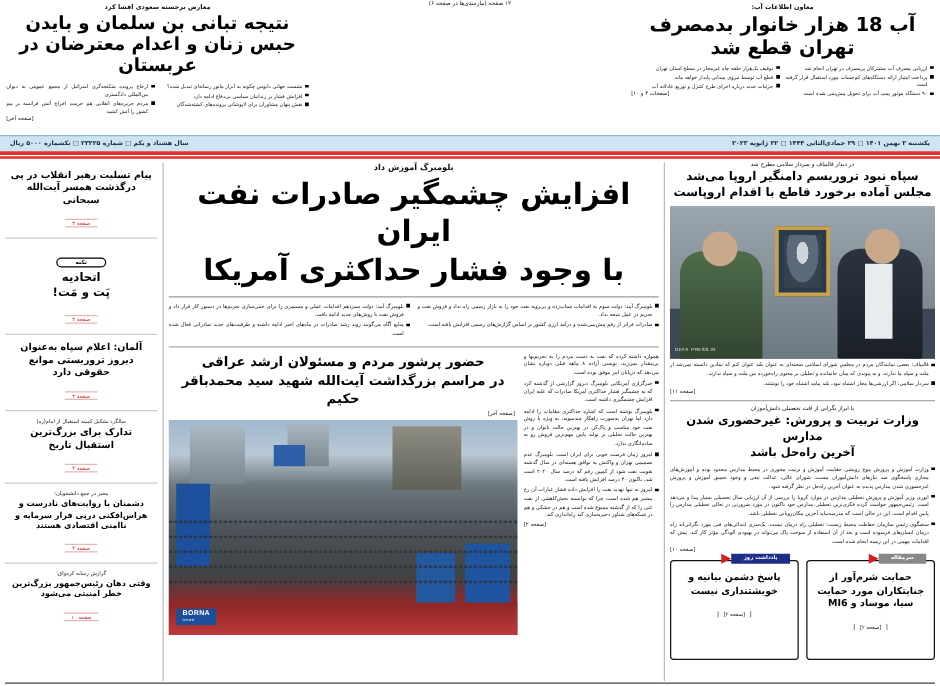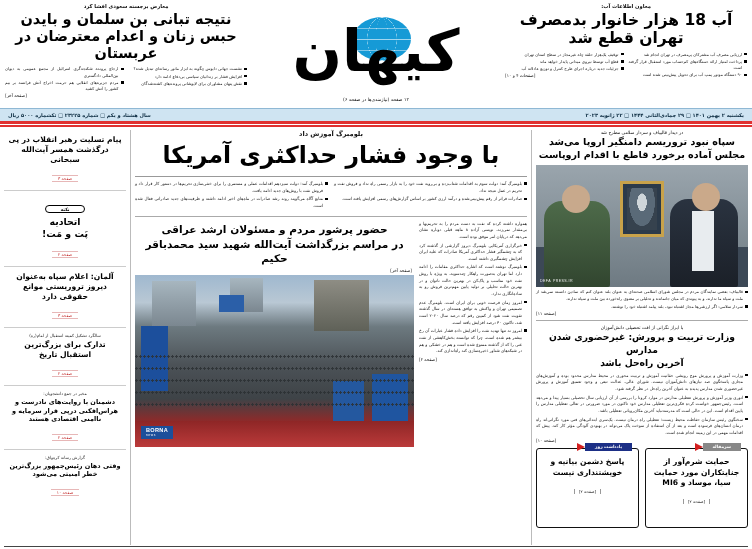--- a/index.html
+++ b/index.html
@@ -175,24 +175,20 @@
         <div class="bcol">
           <div class="bitem sq">توقیف یک‌هزار حلقه چاه غیرمجاز در سطح استان تهران</div>
           <div class="bitem sq">قطع آب توسط نیروی میدانی پایدار خواهد ماند</div>
           <div class="bitem sq">جزئیات جدید درباره اجرای طرح کنترل و توزیع عادلانه آب</div>
           <div class="pageref">[صفحات ۴ و ۱۰]</div>
         </div>
       </div>
     </div>
 
     <div class="mh-col mh-center">
-      <div class="logo-wrap">
-        <div class="globe"></div>
-        <div class="logo-text">کیهان</div>
-      </div>
       <div class="subpages">۱۲ صفحه (نیازمندی‌ها در صفحه ۶)</div>
     </div>
 
     <div class="mh-col mh-left">
       <div class="kicker">معارض برجسته سعودی افشا کرد</div>
       <div class="mh-head small">نتیجه تبانی بن سلمان و بایدن</div>
       <div class="mh-head small">حبس زنان و اعدام معترضان در عربستان</div>
       <div class="bullets">
         <div class="bcol">
           <div class="bitem sq">نشست جهانی دایوس چگونه به ابزار مانور رسانه‌ای تبدیل شده؟</div>
@@ -269,20 +265,21 @@
         </div>
       </div>
     </div>
 
     <div class="vline"></div>
 
     <div class="col-mid">
 
       <div>
         <div class="lead-kicker">بلومبرگ آموزش داد</div>
+        <div class="lead-title">افزایش چشمگیر صادرات نفت ایران</div>
         <div class="lead-title">با وجود فشار حداکثری آمریکا</div>
         <div class="lead-rule"></div>
         <div class="two-col-bul">
           <div style="flex:1">
             <div class="para sq">بلومبرگ آمد: دولت سوم به اقدامات شتاب‌زده و بی‌رویه نفت خود را به بازار رسمی راه نداد و فروش نفت و تحریم در عمل نتیجه نداد.</div>
             <div class="para sq">صادرات فراتر از رقم پیش‌بینی‌شده و درآمد ارزی کشور بر اساس گزارش‌های رسمی افزایش یافته است.</div>
           </div>
           <div style="flex:1">
             <div class="para sq">بلومبرگ آمد: دولت سیزدهم اقدامات عملی و مستمری را برای خنثی‌سازی تحریم‌ها در دستور کار قرار داد و فروش نفت با روش‌های جدید ادامه یافت.</div>
             <div class="para sq">منابع آگاه می‌گویند روند رشد صادرات در ماه‌های اخیر ادامه داشته و ظرفیت‌های جدید صادراتی فعال شده است.</div>

